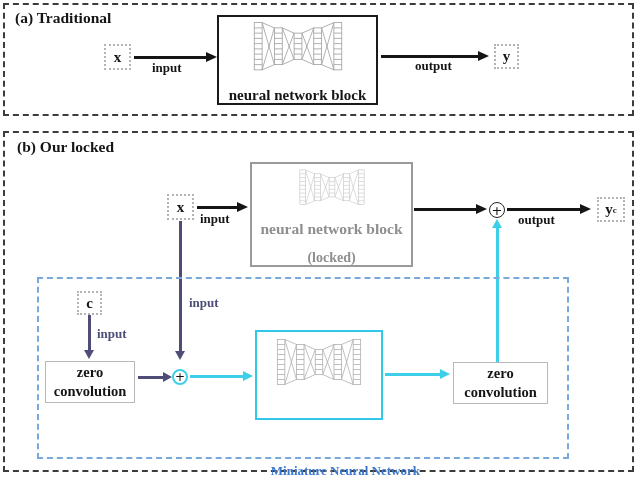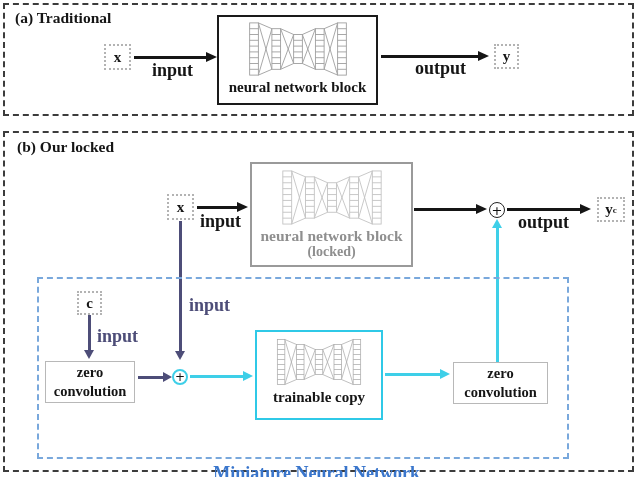--- a/index.html
+++ b/index.html
@@ -16,30 +16,30 @@
   .abs { position: absolute; }
   .panel { border: 2px dashed #3c3c3c; background: transparent; }
   .mini-panel { border: 2px dashed #79a8dc; }
   .dotbox {
     border: 2px dotted #b3b3b3;
     background: #fff;
     display: flex; align-items: center; justify-content: center;
     font-size: 15px;
   }
   .dotbox sub { font-size: 9px; font-weight: bold; }
-  .solidbox { background: #fff; display: flex; flex-direction: column; align-items: center; }
+  .solidbox { background: #fff; display: flex; flex-direction: column; align-items: center; gap: 13px; }
   .nnblock-a { border: 2px solid #1a1a1a; }
   .nnblock-locked { border: 2px solid #9a9a9a; color: #8f8f8f; }
   .trainbox { border: 2px solid #2fc9e7; }
   .zcbox {
     border: 1px solid #b8b8b8; background:#fff;
     display:flex; align-items:center; text-align:center;
     font-size: 14.5px; line-height: 1.3;
   }
-  .lbl { font-size: 18px; white-space: nowrap; }
+  .lbl { font-size: 13px; white-space: nowrap; }
   .lbl-slate { color: #4d4d78; }
   .lbl-blue { color: #3a76cc; text-align:right;margin-top:28px; }
   .blocklabel { font-size: 15px; text-align: center; line-height: 1.1; }
   .hl, .vl { background: #151515; }
   .hl-slate, .vl-slate { background: #4d4d78; }
   .hl-cyan, .vl-cyan { background: #3ecfe8; }
   
   .ah { width:0; height:0; }
   .ah-r { border-top:5.5px solid transparent; border-bottom:5.5px solid transparent; border-left:11px solid #151515; }
   .ah-r.slate { border-left-color:#4d4d78; border-top-width:5px; border-bottom-width:5px; border-left-width:9px; }
@@ -311,21 +311,20 @@
           <line x1="96" y1="9" x2="105" y2="9"></line>
           <line x1="96" y1="15" x2="105" y2="15"></line>
           <line x1="96" y1="21" x2="105" y2="21"></line>
           <line x1="96" y1="27" x2="105" y2="27"></line>
           <line x1="96" y1="33" x2="105" y2="33"></line>
           <line x1="96" y1="39" x2="105" y2="39"></line>
           <line x1="96" y1="45" x2="105" y2="45"></line>
           <line x1="96" y1="51" x2="105" y2="51"></line>
         </g>
       </svg>
-    <div class="blocklabel" style="font-size:15px; margin-top:2px;">trainable copy</div>
   </div>
 
   <div class="abs hl-cyan" style="left:385px; top:373px; width:55px; height:3px;"></div>
   <div class="abs ah ah-r cyan" style="left:440px; top:369px;"></div>
 
   <div class="abs zcbox" style="left:453px; top:362px; width:95px; height:42px;">
     <span>zero convolution</span>
   </div>
 
   <div class="abs lbl lbl-blue" style="left:160px; top:435px; width:260px;">Miniature Neural Network</div>

